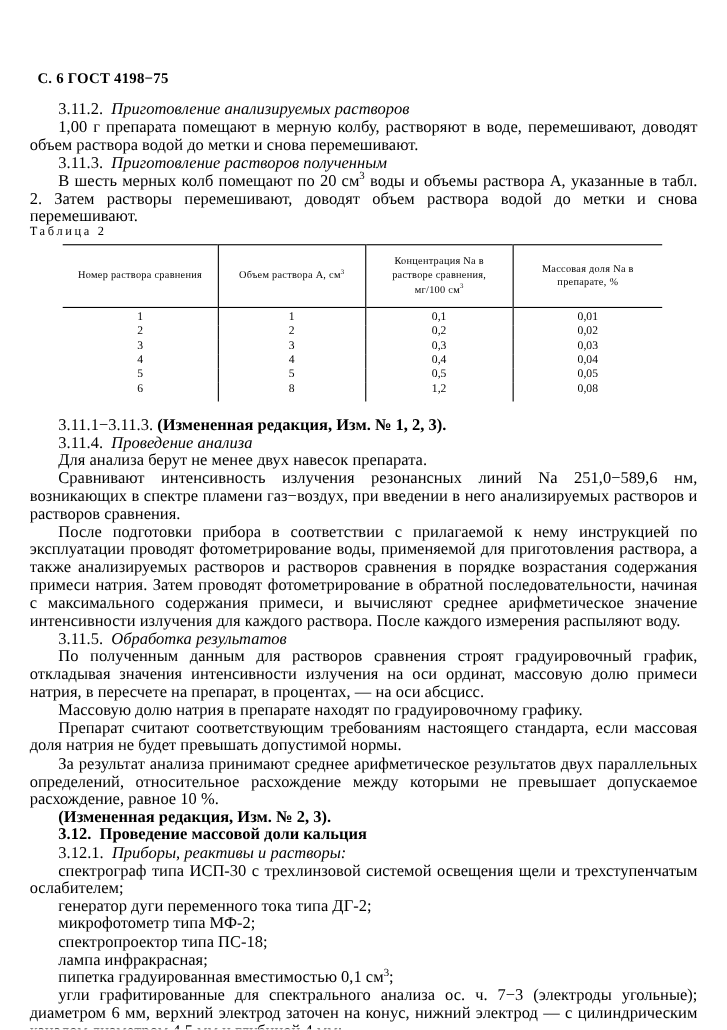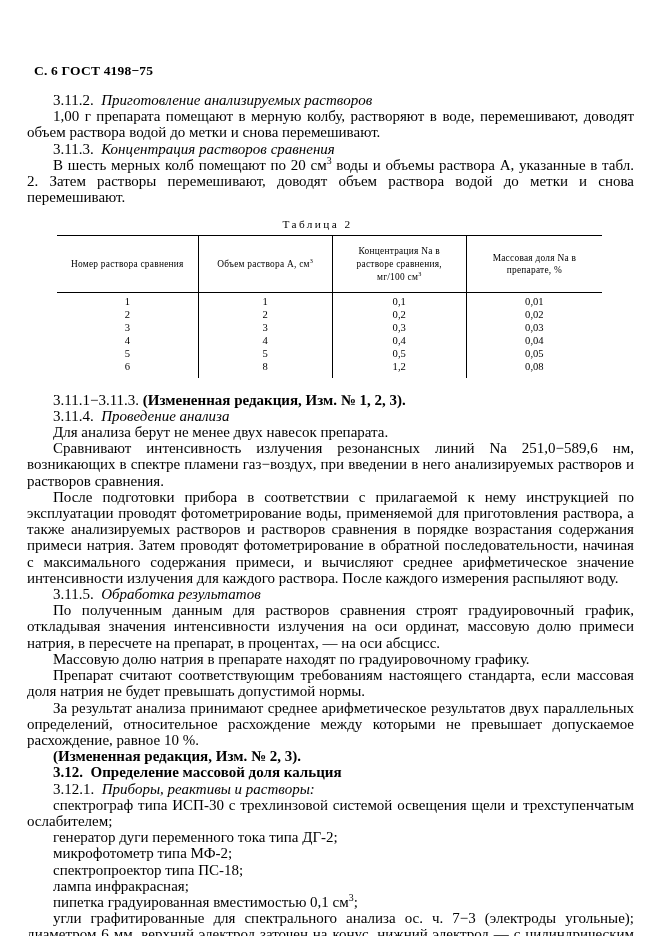--- a/index.html
+++ b/index.html
@@ -48,23 +48,22 @@
   .bold { font-weight: bold; }
   .num { font-style: normal; }
   sup {
     font-size: 0.66em;
     vertical-align: super;
     line-height: 0;
   }
 
   
   .table-caption {
-    margin-top: 13px;
     font-size: 11.3px;
-    text-align: center;
+    text-align: left;
     padding-right: 26px;
     letter-spacing: 2.4px;
   }
   .tbl-wrap {
     margin-top: 5px;
     margin-left: 30px;
     width: 545px;
     position: relative;
   }
   table.data {
@@ -107,21 +106,21 @@
 <div class="page">
 
   <div class="page-header">С. 6 ГОСТ 4198−75</div>
 
   <div class="content">
 
     <p class="indent"><span class="num">3.11.2.</span>&nbsp; <span class="italic">Приготовление анализируемых растворов</span></p>
 
     <p class="indent">1,00 г препарата помещают в мерную колбу, растворяют в воде, перемешивают, доводят объем раствора водой до метки и снова перемешивают.</p>
 
-    <p class="indent"><span class="num">3.11.3.</span>&nbsp; <span class="italic">Концентрация растворов сравнения</span></p>
+    <p class="indent"><span class="num">3.11.3.</span>&nbsp; <span class="italic">Приготовление растворов полученным</span></p>
 
     <p class="indent"><span>В шесть мерных колб помещают по 20 см</span><sup>3</sup><span> воды и объемы раствора А, указанные в табл. 2. Затем растворы перемешивают, доводят объем раствора водой до метки и снова перемешивают.</span></p>
 
     <div class="table-caption">Таблица 2</div>
 
     <div class="tbl-wrap">
       <table class="data">
         <colgroup>
           <col style="width:25.9%">
           <col style="width:24.6%">
@@ -201,21 +200,21 @@
       <p class="indent"><span class="num">3.11.5.</span>&nbsp; <span class="italic">Обработка результатов</span></p>
 
       <p class="indent">По полученным данным для растворов сравнения строят градуировочный график, откладывая значения интенсивности излучения на оси ординат, массовую долю примеси натрия, в пересчете на препарат, в процентах, — на оси абсцисс.</p>
       <p class="indent">Массовую долю натрия в препарате находят по градуировочному графику.</p>
       <p class="indent">Препарат считают соответствующим требованиям настоящего стандарта, если массовая доля натрия не будет превышать допустимой нормы.</p>
       <p class="indent">За результат анализа принимают среднее арифметическое результатов двух параллельных определений, относительное расхождение между которыми не превышает допускаемое расхождение, равное 10 %.</p>
 
 
       <p class="indent bold">(Измененная редакция, Изм. № 2, 3).</p>
 
-      <p class="indent"><span class="bold">3.12.</span>&nbsp; <span class="bold">Определение массовой доля кальция</span></p>
+      <p class="indent"><span class="bold">3.12.</span>&nbsp; <span class="bold">Проведение массовой доли кальция</span></p>
 
       <p class="indent"><span class="num">3.12.1.</span>&nbsp; <span class="italic">Приборы, реактивы и растворы:</span></p>
 
       <p class="indent">спектрограф типа ИСП-30 с трехлинзовой системой освещения щели и трехступенчатым ослабителем;</p>
       <p class="indent">генератор дуги переменного тока типа ДГ-2;</p>
       <p class="indent">микрофотометр типа МФ-2;</p>
       <p class="indent">спектропроектор типа ПС-18;</p>
       <p class="indent">лампа инфракрасная;</p>
 
       <p class="indent"><span>пипетка градуированная вместимостью 0,1 см</span><sup>3</sup><span>;</span></p>

